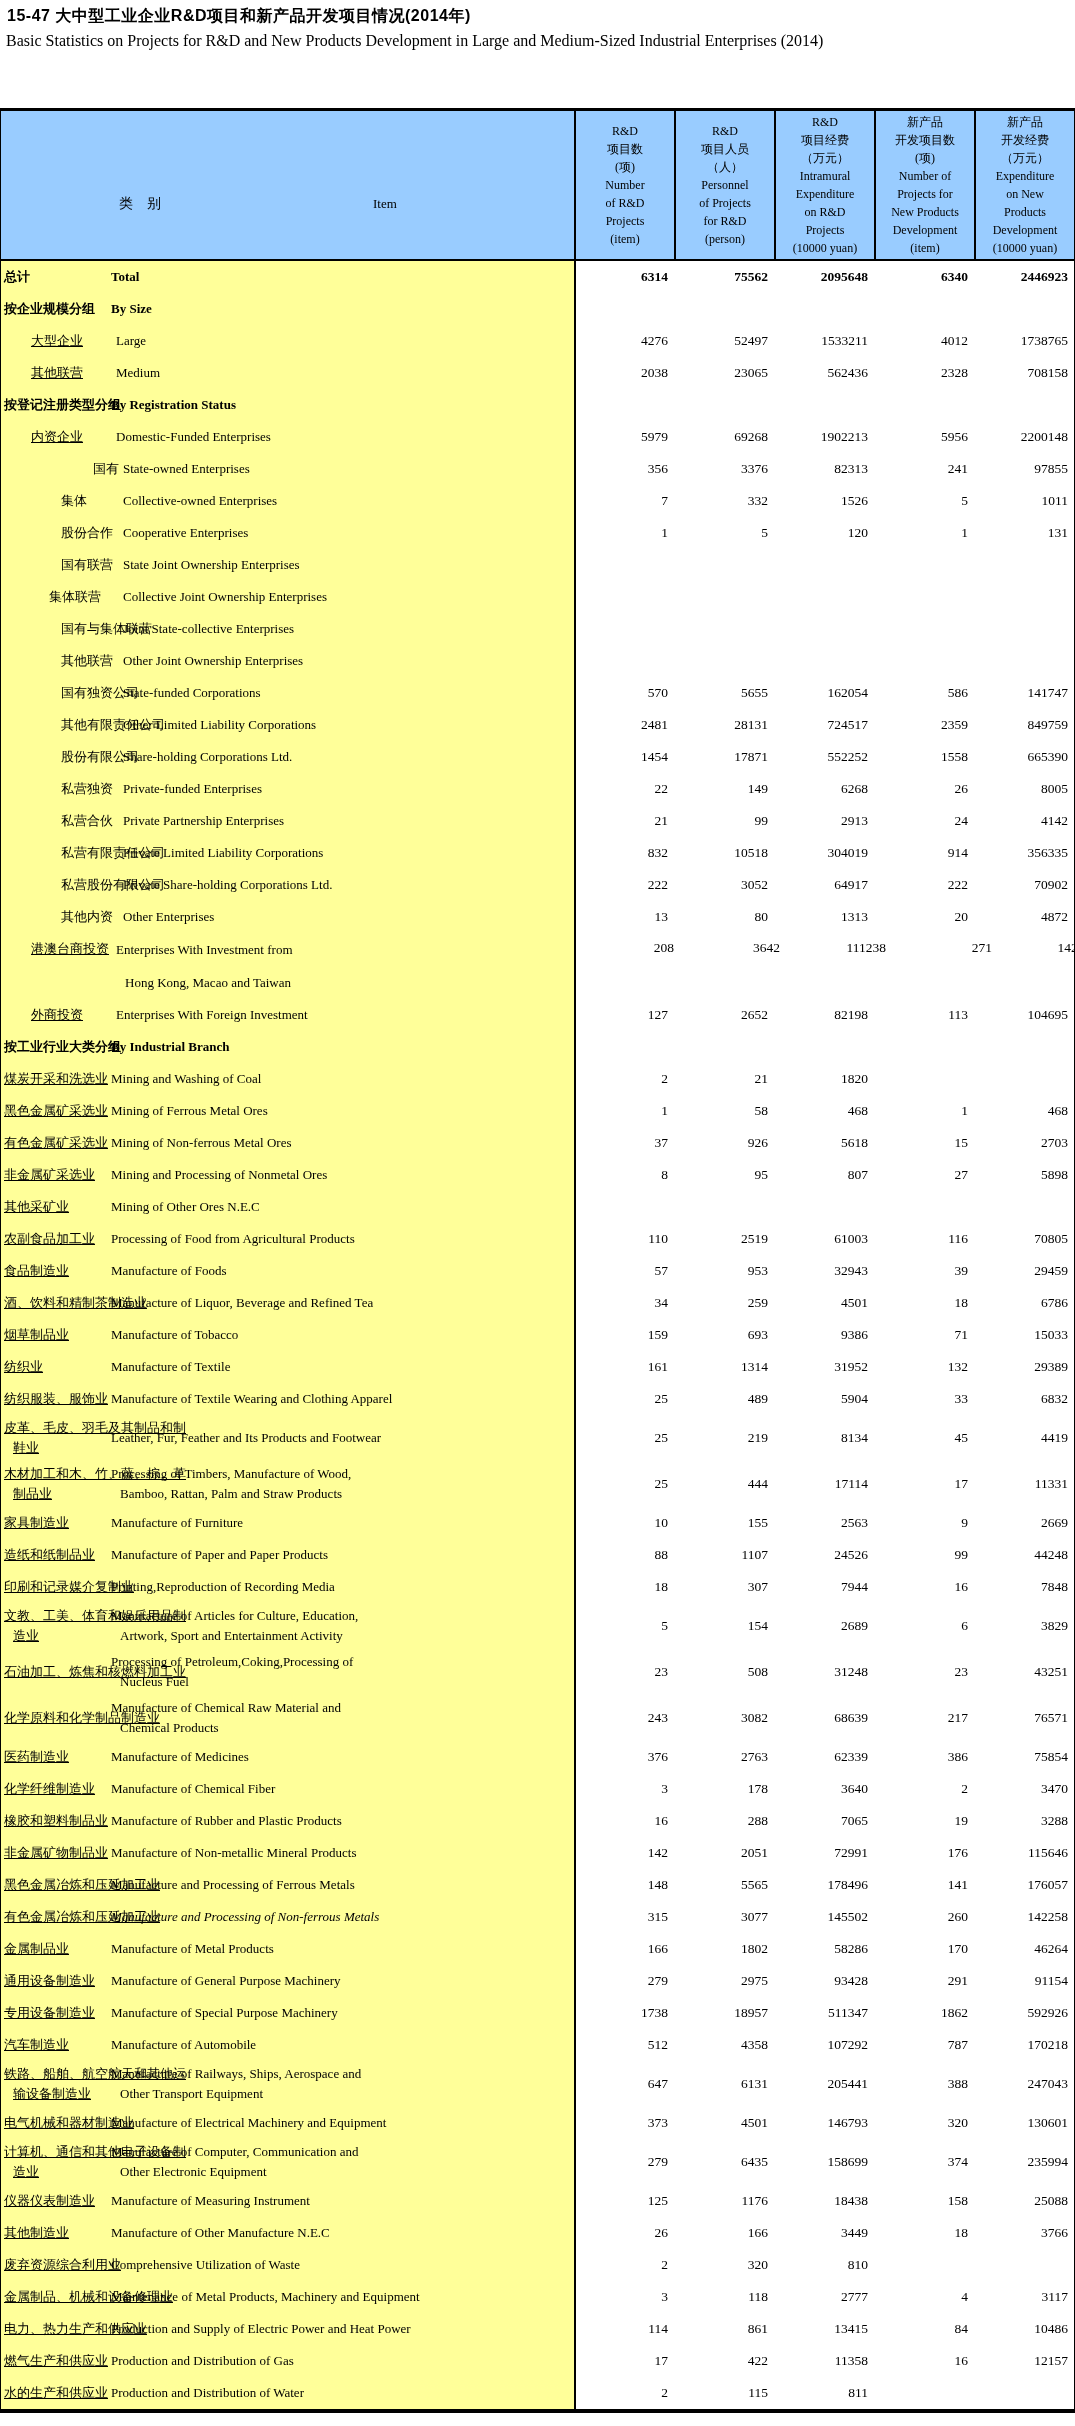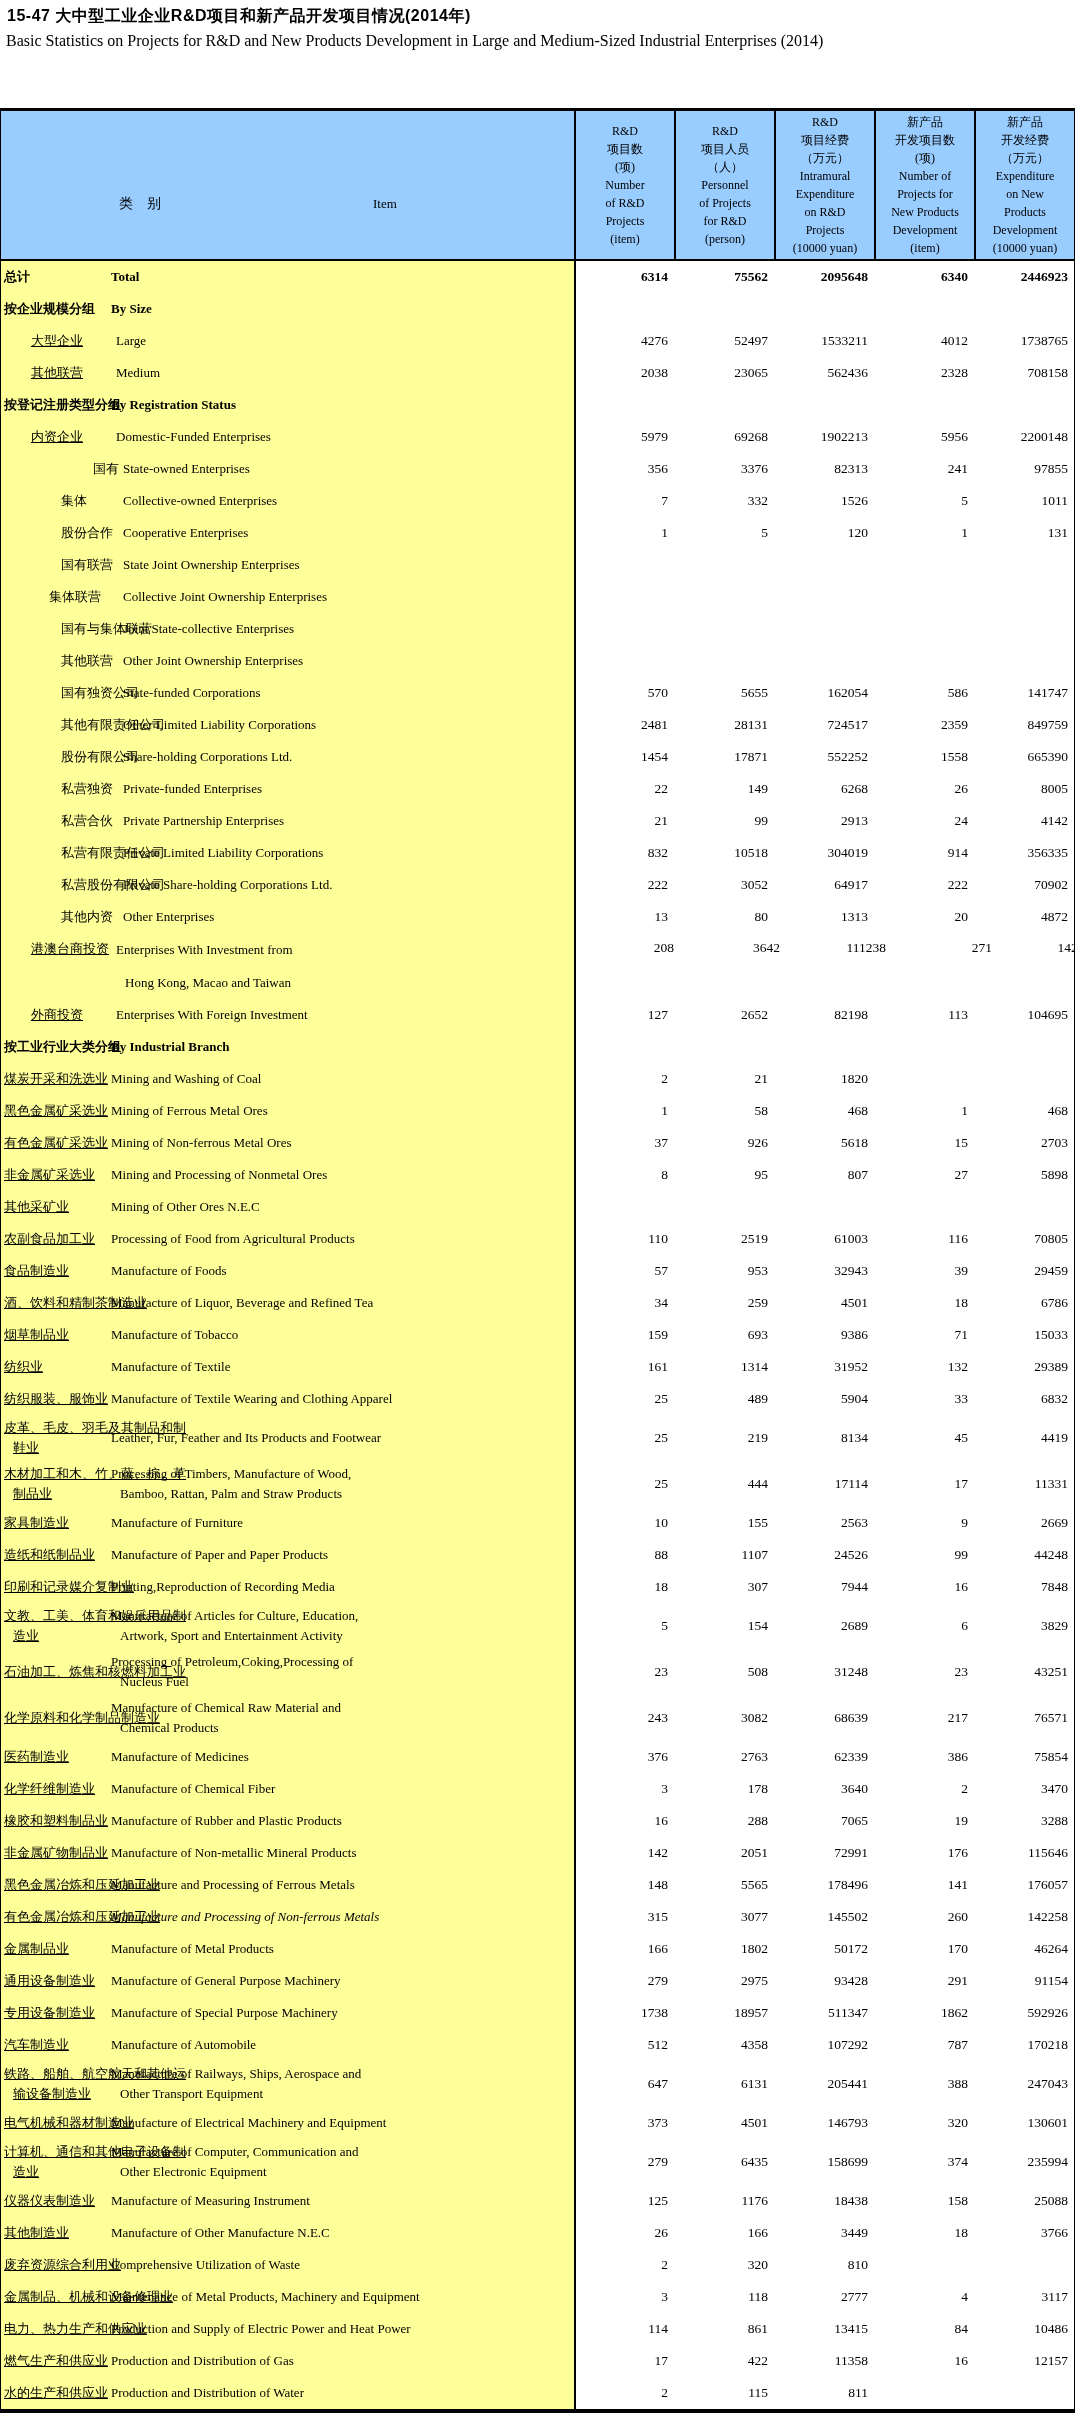--- a/index.html
+++ b/index.html
@@ -860,21 +860,21 @@
           <div class="stub">
             <div class="cnl" style="left: 3px;">
               <div>金属制品业</div>
             </div>
             <div class="enl" style="left: 110px;">
               <div>Manufacture of Metal Products</div>
             </div>
           </div>
           <div class="cell">166</div>
           <div class="cell">1802</div>
-          <div class="cell">50172</div>
+          <div class="cell">58286</div>
           <div class="cell">170</div>
           <div class="cell">46264</div>
         </div>
         <div class="row s u">
           <div class="stub">
             <div class="cnl" style="left: 3px;">
               <div>通用设备制造业</div>
             </div>
             <div class="enl" style="left: 110px;">
               <div>Manufacture of General Purpose Machinery</div>

